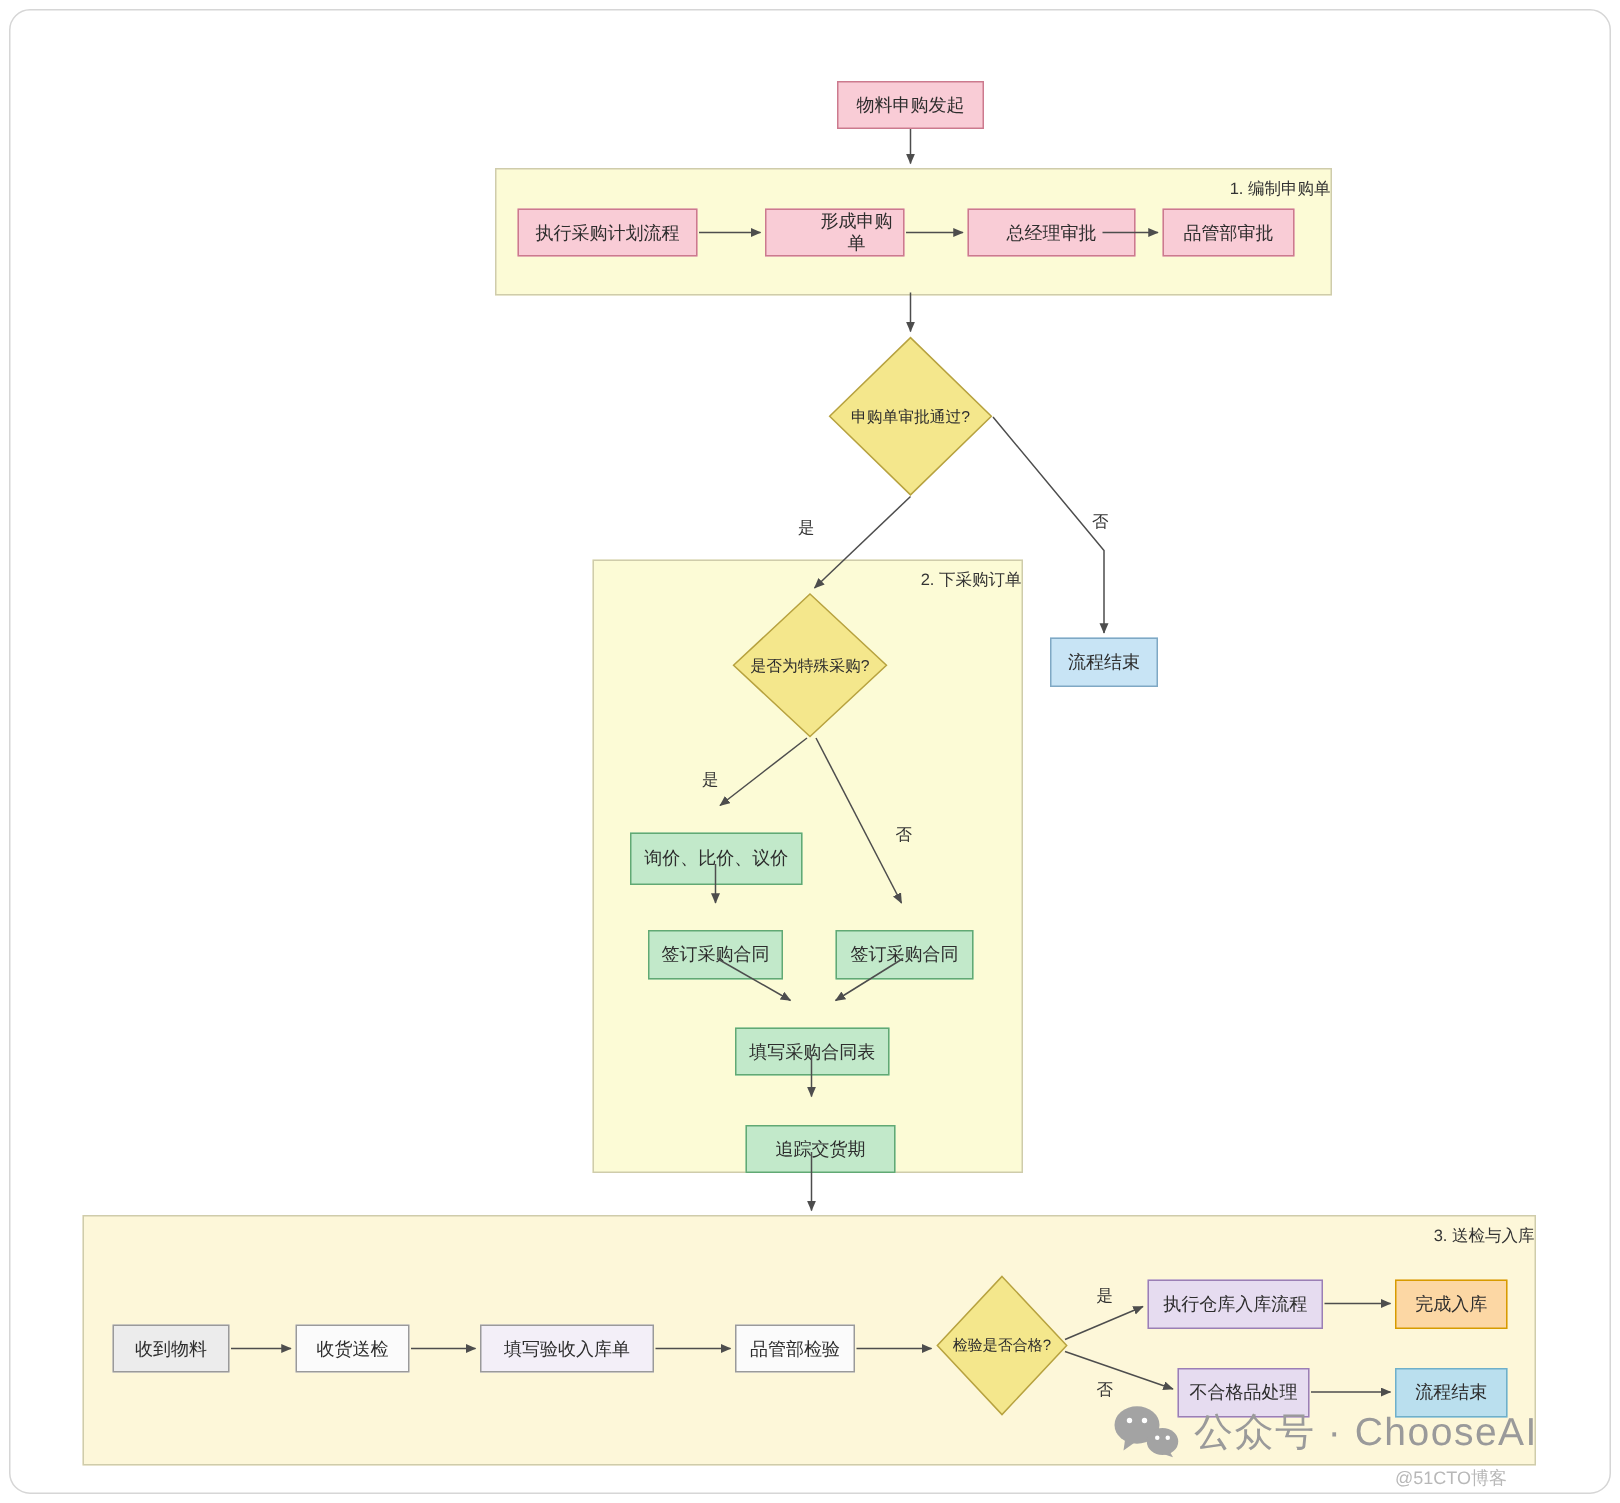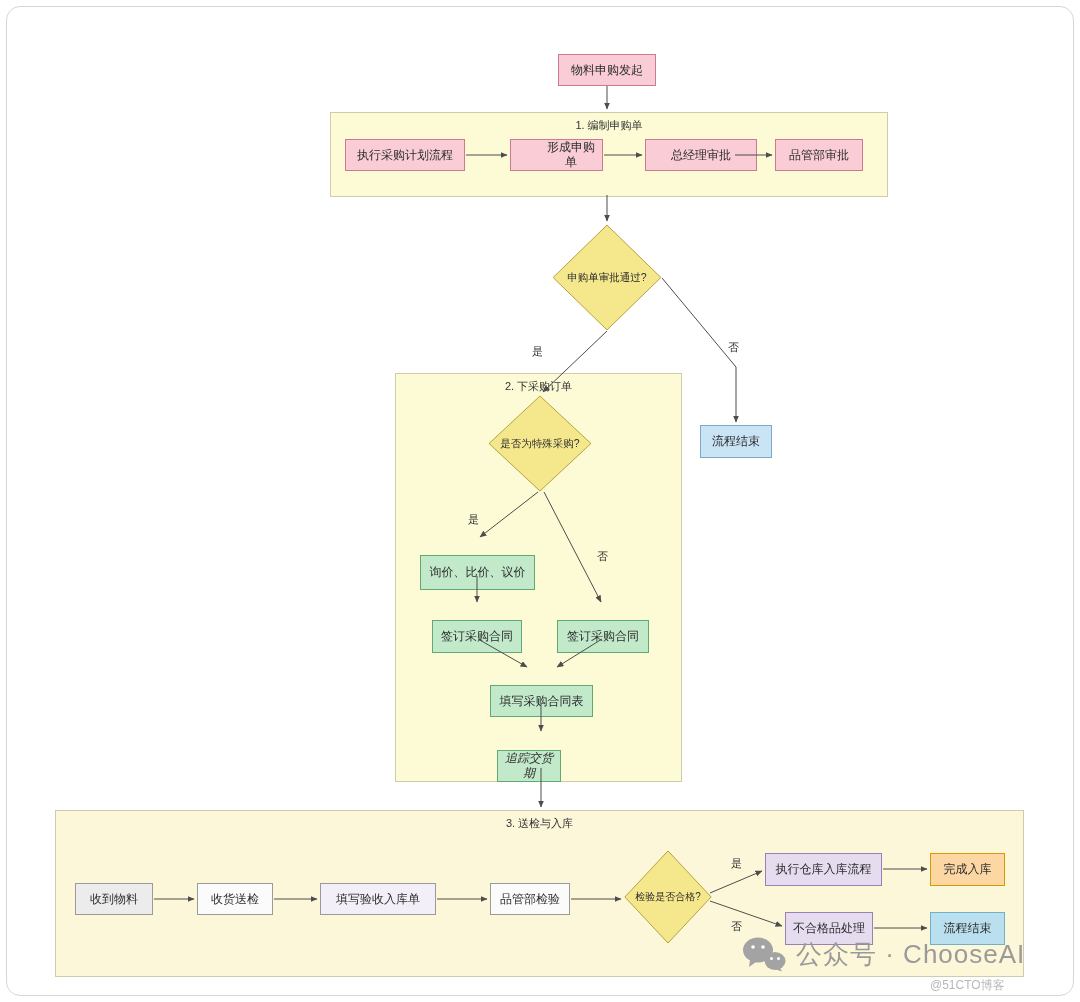--- a/index.html
+++ b/index.html
@@ -6,21 +6,21 @@
   body {
     width:1080px; height:1002px; position:relative; background:#ffffff;
     font-family:"Liberation Sans","DejaVu Sans",sans-serif; overflow:hidden;
   }
   .frame {position:absolute; inset:6px; border:1px solid #d6d6d6; border-radius:14px; pointer-events:none; z-index:0;}
 
   .container {position:absolute; background:#fcfbd6; border:1px solid #cfccab; z-index:1;}
   #c1 {left:330px; top:112px; width:556px; height:83px;}
   #c2 {left:395px; top:373px; width:285px; height:407px;}
   #c3 {left:55px;  top:810px; width:967px; height:165px; background:#fdf7d9;}
-  .container-title {position:absolute; top:5px; left:0; right:0; text-align:center; font-size:11px; color:#333;}
+  .container-title {position:absolute; top:5px; left:0; right:0; text-align:right; font-size:11px; color:#333;}
 
   .node {
     position:absolute; z-index:2; box-sizing:border-box;
     display:flex; align-items:center; justify-content:center; text-align:center;
     font-size:12px; color:#2d2d2d; border:1px solid #999; padding:2px 3px; line-height:1.25;
   }
   .pink     {background:#f9ccd6; border-color:#cc7a8e;}
   .green    {background:#c2e9ca; border-color:#61a974;margin-top:15px;}
   .blue     {background:#c8e4f5; border-color:#7fa8c4;}
   .cyan     {background:#badfee; border-color:#6fb0ca;}
@@ -31,21 +31,21 @@
   #n-s1a {left:345px; top:139px; width:120px; height:32px;}
   #n-s1b {left:510px; top:139px; width:93px;  height:32px;padding-left:32px;}
   #n-s1c {left:645px; top:139px; width:112px;  height:32px;}
   #n-s1d {left:775px; top:139px; width:88px;  height:32px;}
   #n-endtop {left:700px; top:425px; width:72px; height:33px;}
 
   #n-inquiry  {left:420px; top:540px; width:115px; height:35px;}
   #n-signl    {left:432px; top:605px; width:90px;  height:33px;}
   #n-signr    {left:557px; top:605px; width:92px;  height:33px;}
   #n-fillform {left:490px; top:670px; width:103px; height:32px;}
-  #n-track    {left:497px; top:735px; width:64px;  height:32px;font-style:italic;}
+  #n-track    {left:497px; top:735px; width:100px;  height:32px;}
 
   #n-receive     {left:75px;  top:883px; width:78px;  height:32px; background:#ececec; border-color:#9a9a9a;}
   #n-sendinspect {left:197px; top:883px; width:76px;  height:32px; background:#fbfbfb; border-color:#9a9a9a;}
   #n-fillreceipt {left:320px; top:883px; width:116px; height:32px; background:#f3eff8; border-color:#9a9a9a;}
   #n-qc          {left:490px; top:883px; width:80px;  height:32px; background:#fbfbfb; border-color:#9a9a9a;}
 
   #n-whprocess  {left:765px; top:853px; width:117px; height:33px;}
   #n-complete   {left:930px; top:853px; width:75px;  height:33px;}
   #n-nonconform {left:785px; top:912px; width:88px;  height:33px;}
   #n-endbottom  {left:930px; top:912px; width:75px;  height:33px;}

